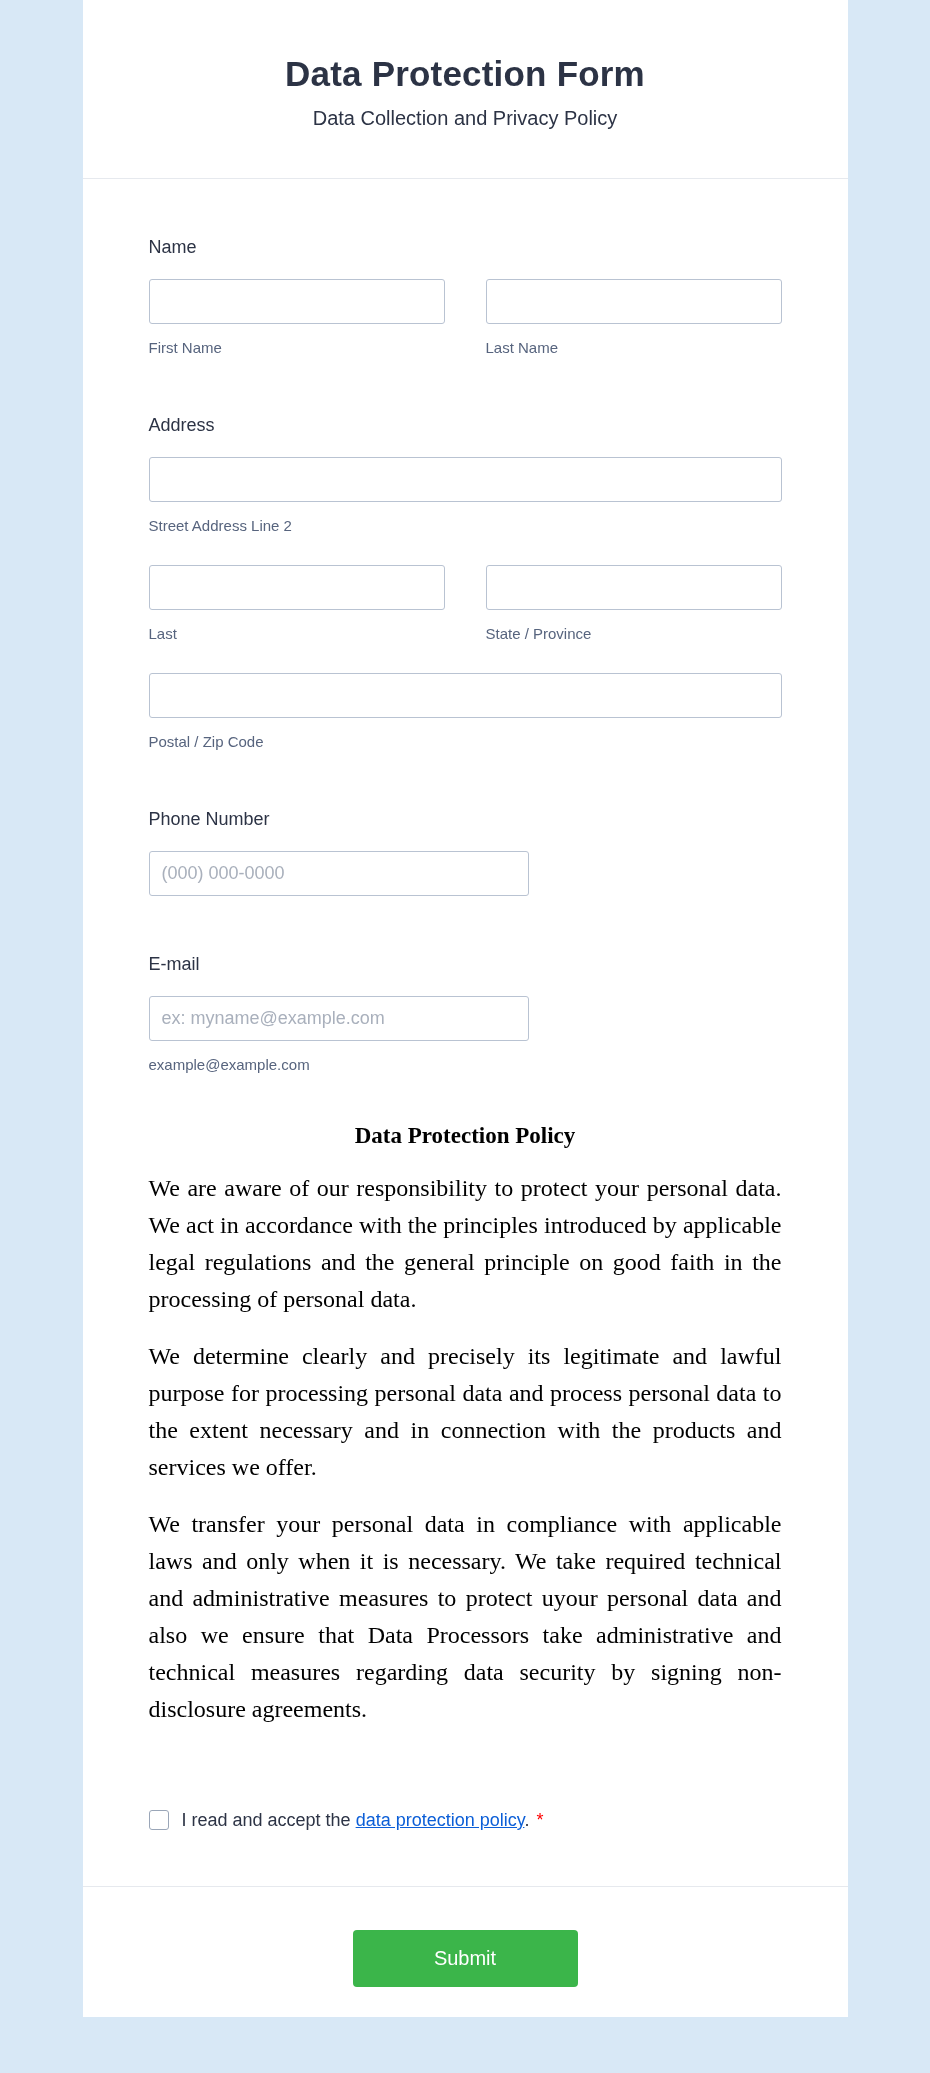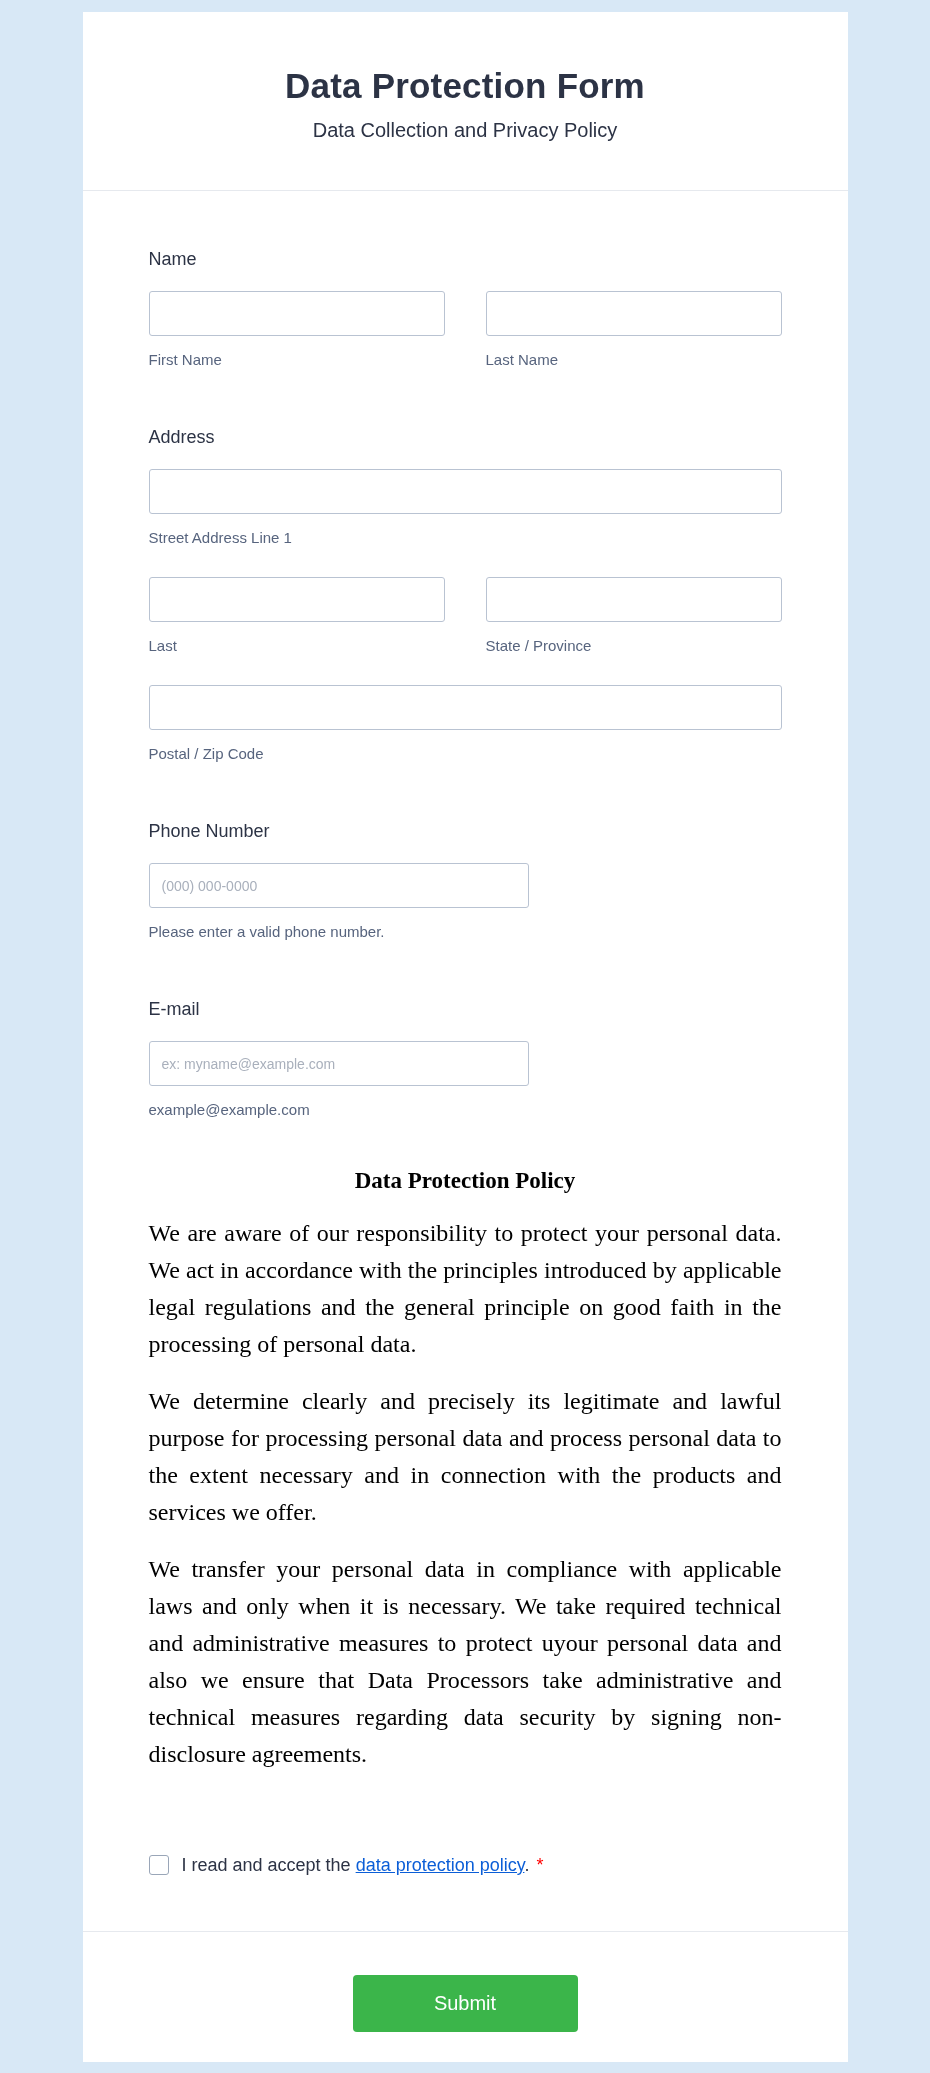--- a/index.html
+++ b/index.html
@@ -5,21 +5,21 @@
   * { box-sizing: border-box; }
   html, body { margin: 0; padding: 0; }
   body {
     background: #d8e8f6;
     font-family: "Liberation Sans", sans-serif;
     padding-bottom: 29px;
   }
   .card {
     width: 765px;
     max-width: 100%;
-    margin: 12px auto;
+    margin: 0 auto;
     background: #ffffff;
   }
   .form-header {
     text-align: center;
     padding: 54px 40px 48px;
   }
   .form-title {
     margin: 0 0 13px;
     font-size: 35px;
     font-weight: 700;
@@ -44,21 +44,21 @@
     color: #2c3345;
     margin: 56px 0 20px;
     line-height: 24px;
   }
   .text-input {
     width: 100%;
     height: 45px;
     border: 1px solid #b9c3d2;
     border-radius: 3px;
     padding: 0 12px;
-    font-size: 14px;
+    font-size: 18px;
     font-family: inherit;
     color: #2c3345;
     background: #fff;
     outline: none;
   }
   .text-input::placeholder { color: #a9b0bc; }
   .row { display: flex; gap: 41px; }
   .col { flex: 1; min-width: 0; }
   .sublabel {
     font-size: 15px;
@@ -163,21 +163,21 @@
         </div>
       </div>
     </div>
 
     <div>
       <div class="group-label">Address</div>
 
 
       <div class="sub-group">
         <input type="text" class="text-input" style="">
-        <div class="sublabel">Street Address Line 1</div>
+        <div class="sublabel">Street Address Line 2</div>
       </div>
 
       <div class="sub-group">
         <div class="row">
           <div class="col">
             <input type="text" class="text-input" style="">
             <div class="sublabel">Last</div>
           </div>
           <div class="col">
             <input type="text" class="text-input" style="">
@@ -188,21 +188,20 @@
 
       <div class="sub-group last">
         <input type="text" class="text-input" style="">
         <div class="sublabel">Postal / Zip Code</div>
       </div>
     </div>
 
     <div>
       <div class="group-label">Phone Number</div>
       <input type="text" class="text-input narrow" placeholder="(000) 000-0000" style="">
-      <div class="sublabel">Please enter a valid phone number.</div>
     </div>
 
     <div>
       <div class="group-label">E-mail</div>
       <input type="text" class="text-input narrow" placeholder="ex: myname@example.com" style="">
       <div class="sublabel">example@example.com</div>
     </div>
 
     <div class="policy-section">
       <h2 class="policy-heading">Data Protection Policy</h2>

